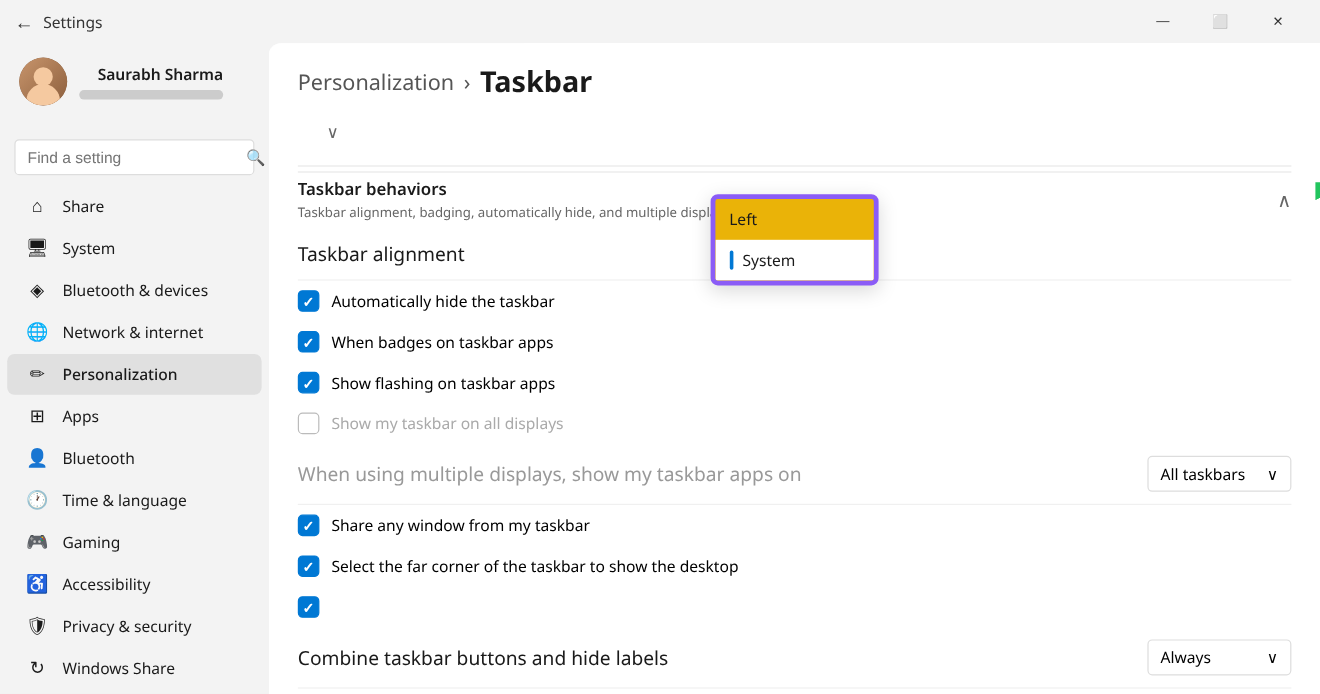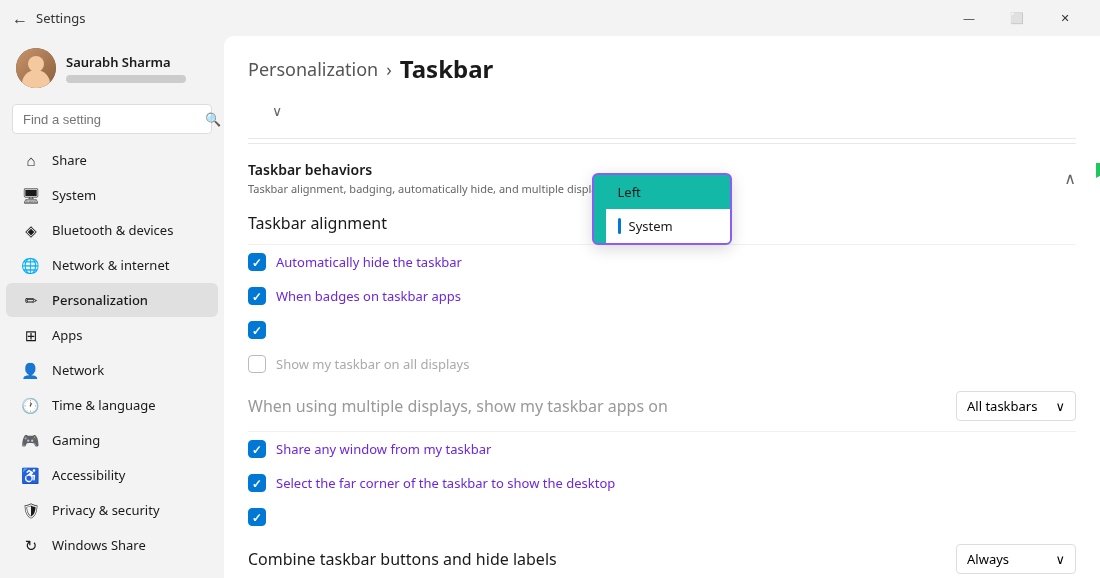--- a/index.html
+++ b/index.html
@@ -110,33 +110,34 @@
       transform: translateX(-50%);
       width: 28px;
       height: 18px;
       border-radius: 14px 14px 0 0;
       background: #f5c9a0;
     }
     .user-name {
       font-size: 13px;
       font-weight: 600;
       color: #1a1a1a;
+      text-align: right;
     }
     .user-email-bar {
       width: 120px;
       height: 8px;
       background: #ccc;
       border-radius: 4px;
       margin-top: 4px;
     }
 
     .search-box {
       display: flex;
       align-items: center;
-      margin: 0 12px 8px;
+      margin: 12px 12px 8px;
       background: white;
       border: 1px solid #ddd;
       border-radius: 4px;
       padding: 5px 10px;
       gap: 6px;
     }
     .search-box input {
       border: none;
       outline: none;
       font-size: 13px;
@@ -204,21 +205,21 @@
     }
 
     .settings-section {
       padding: 0 24px;
     }
 
     .section-header {
       display: flex;
       align-items: center;
       justify-content: space-between;
-      padding: 16px 0 6px;
+      padding: 5px 0 6px;
       border-top: 1px solid #e8e8e8;
       margin-top: 4px;
     }
     .section-title {
       font-size: 14px;
       font-weight: 600;
       color: #1a1a1a;
     }
     .section-subtitle {
       font-size: 11px;
@@ -267,21 +268,21 @@
       color: white;
       font-size: 12px;
       font-weight: bold;
     }
     .checkbox.unchecked {
       background: white;
       border-color: #bbb;
     }
     .checkbox-label {
       font-size: 13px;
-      color: #6d28d9;
+      color: #000000;
     }
     .checkbox-label.muted { color: #aaa; }
 
     
     .dropdown {
       display: flex;
       align-items: center;
       gap: 6px;
       border: 1px solid #ddd;
       border-radius: 4px;
@@ -295,28 +296,27 @@
 
     
     .alignment-dropdown-container {
       position: relative;
       display: inline-block;
     }
     .alignment-popup {
       position: absolute;
       top: -50px;
       right: 0;
-      background: #14b8a6;
-      border: 2px solid #8b5cf6;
+      background: #eab308;
+      border: 4px solid #8b5cf6;
       border-radius: 6px;
       box-shadow: 0 4px 16px rgba(0,0,0,0.15);
       z-index: 100;
       width: 140px;
       overflow: hidden;
-      padding-left: 12px;
     }
     .popup-item {
       padding: 8px 12px;
       font-size: 13px;
       cursor: pointer;
       color: #1a1a1a;
     }
     .popup-item.selected {
       display: flex;
       align-items: center;
@@ -413,21 +413,21 @@
         <div class="nav-item active">
     <span class="nav-icon">✏</span>
     <span>Personalization</span>
   </div>
         <div class="nav-item">
     <span class="nav-icon">⊞</span>
     <span>Apps</span>
   </div>
         <div class="nav-item">
     <span class="nav-icon">👤</span>
-    <span>Network</span>
+    <span>Bluetooth</span>
   </div>
         <div class="nav-item">
     <span class="nav-icon">🕐</span>
     <span>Time &amp; language</span>
   </div>
         <div class="nav-item">
     <span class="nav-icon">🎮</span>
     <span>Gaming</span>
   </div>
         <div class="nav-item">
@@ -496,20 +496,21 @@
           <div class="checkbox-row">
     <div class="checkbox checked"></div>
     <span class="checkbox-label">Automatically hide the taskbar</span>
   </div>
           <div class="checkbox-row">
     <div class="checkbox checked"></div>
     <span class="checkbox-label">When badges on taskbar apps</span>
   </div>
           <div class="checkbox-row">
     <div class="checkbox checked"></div>
+    <span class="checkbox-label">Show flashing on taskbar apps</span>
   </div>
           <div class="checkbox-row">
     <div class="checkbox unchecked"></div>
     <span class="checkbox-label muted">Show my taskbar on all displays</span>
   </div>
         </div>
 
       <div class="setting-row">
         <span class="setting-label muted">When using multiple displays, show my taskbar apps on</span>
         <div class="dropdown">

